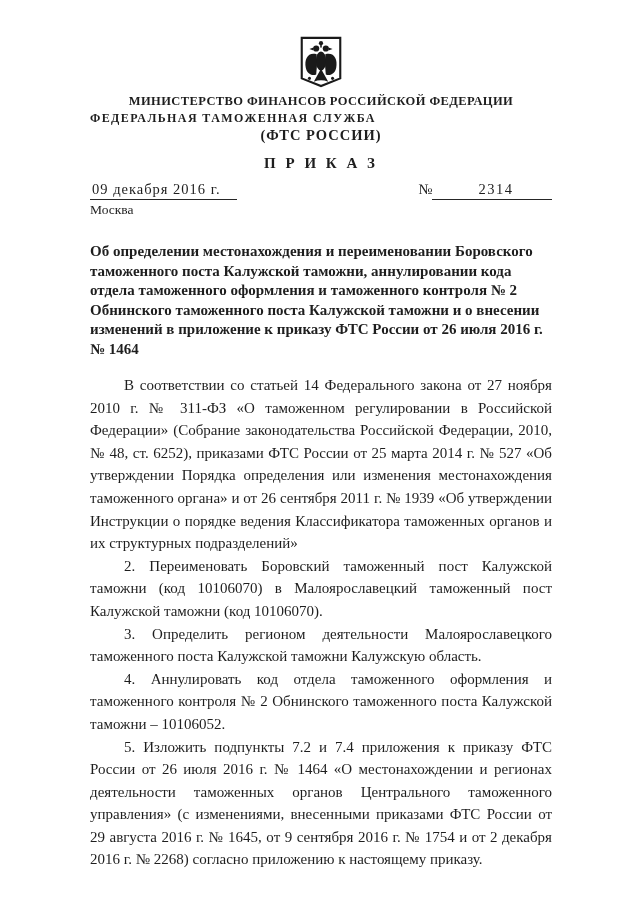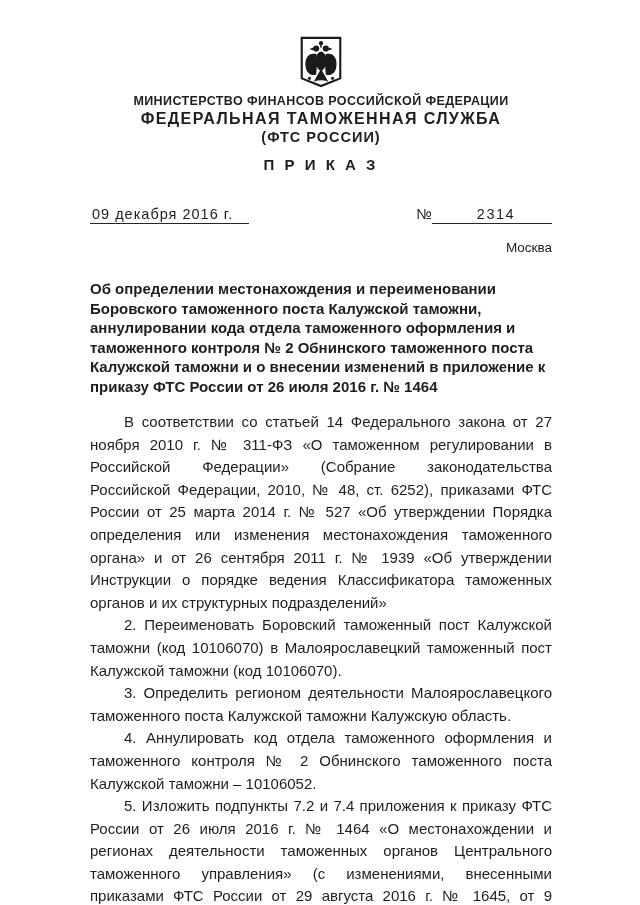--- a/index.html
+++ b/index.html
@@ -3,43 +3,43 @@
 <meta charset="utf-8">
 <style>
   html, body { margin: 0; padding: 0; background: #fff; }
   .page {
     position: relative;
     width: 600px;
     height: 905px;
     margin: 0 auto;
     background: #ffffff;
     color: #1e1e1e;
-    font-family: Liberation Sans, sans-serif;
+    font-family: Liberation Serif, serif;
     box-sizing: border-box;
     padding: 36px 68px 0 70px;
     overflow: hidden;
   }
   .emblem-wrap {
     width: 44px;
     height: 52px;
     margin: 0 auto 6px auto;
   }
   .emblem-wrap svg { display: block; width: 100%; height: 100%; }
   .hdr-ministry {
     text-align: center;
     font-weight: bold;
     font-size: 12.5px;
     letter-spacing: 0.4px;
     white-space: nowrap;
     margin-top: 4px;
   }
   .hdr-service {
-    text-align: center;
+    text-align: left;
     font-weight: bold;
-    font-size: 16px;
+    font-size: 12px;
     letter-spacing: 1.4px;
     white-space: nowrap;
     margin-top: 2px;
   }
   .hdr-abbr {
     text-align: center;
     font-weight: bold;
     font-size: 14.5px;
     letter-spacing: 1px;
     margin-top: 1px;
@@ -59,33 +59,33 @@
     font-size: 14.5px;
     text-align: center;
   }
   .date-cell {
     display: inline-block;
     border-bottom: 1.5px solid #262626;
     padding: 0 16px 1px 2px;
     letter-spacing: 1px;
     white-space: nowrap;
   }
-  .number-cell { white-space: nowrap; margin-top: 24px; }
+  .number-cell { white-space: nowrap; }
   .no-value {
     display: inline-block;
     width: 120px;
     border-bottom: 1.5px solid #262626;
     padding: 0 0 1px 8px;
     letter-spacing: 1.5px;
     box-sizing: border-box;
   }
   .city {
-    text-align: right;
+    text-align: left;
     font-size: 13.5px;
-    margin-top: 16px;
+    margin-top: 2px;
   }
   .title {
     font-weight: bold;
     font-size: 15px;
     line-height: 19.5px;
     margin-top: 24px;
   }
   .body-block {
     margin-top: 15px;
     font-size: 15px;

